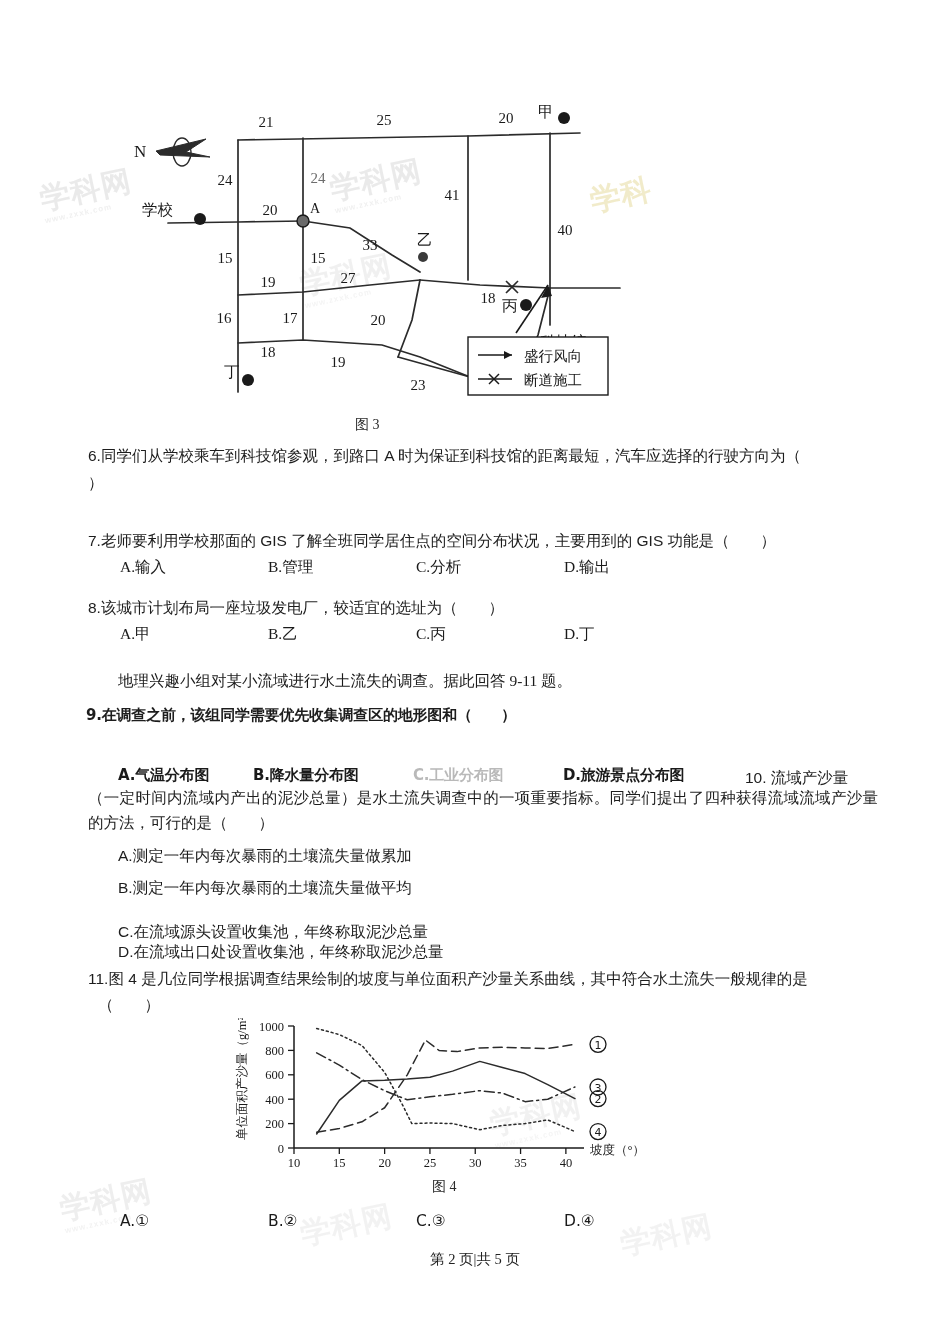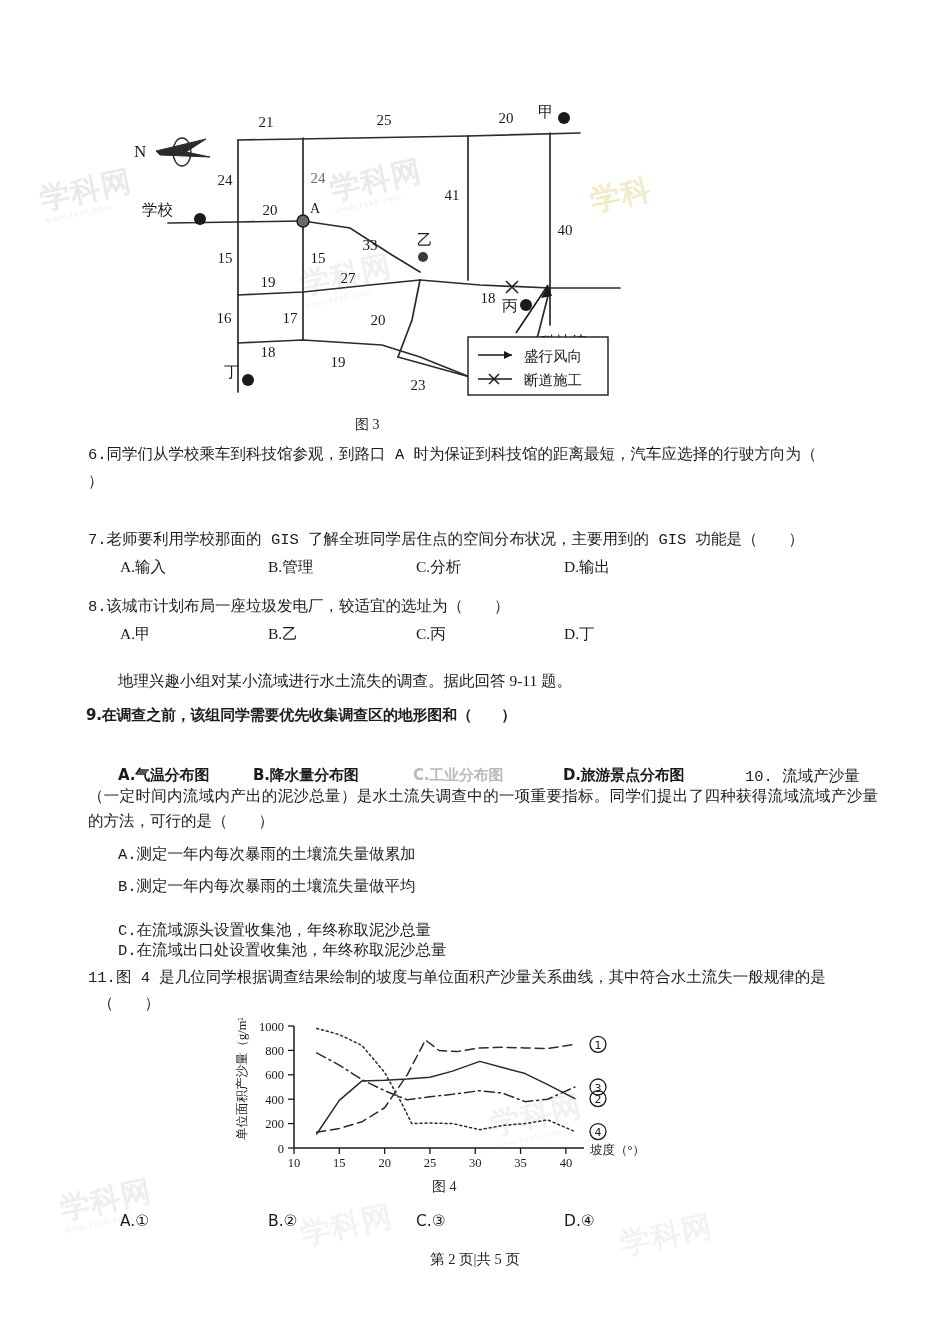--- a/index.html
+++ b/index.html
@@ -61,21 +61,21 @@
   }
   #map-caption { left: 355px; top: 400px; margin-top: 16px; }
   #chart-caption { left: 432px; top: 1178px; }
 
   
   .q {
     position: absolute;
     font-size: 15.5px;
     line-height: 1.62;
     color: #1d1d1d;
-    font-family: Liberation Mono, monospace;
+    font-family: Liberation Sans, sans-serif;
   }
   .q-body { text-align: justify; }
   .opts {
     position: absolute;
     font-size: 15.5px;
     font-family: "Liberation Serif", "DejaVu Serif", serif;
     white-space: nowrap;
   }
   .opts span.opt { display: inline-block; }
   .opt-a { width: 148px; }

